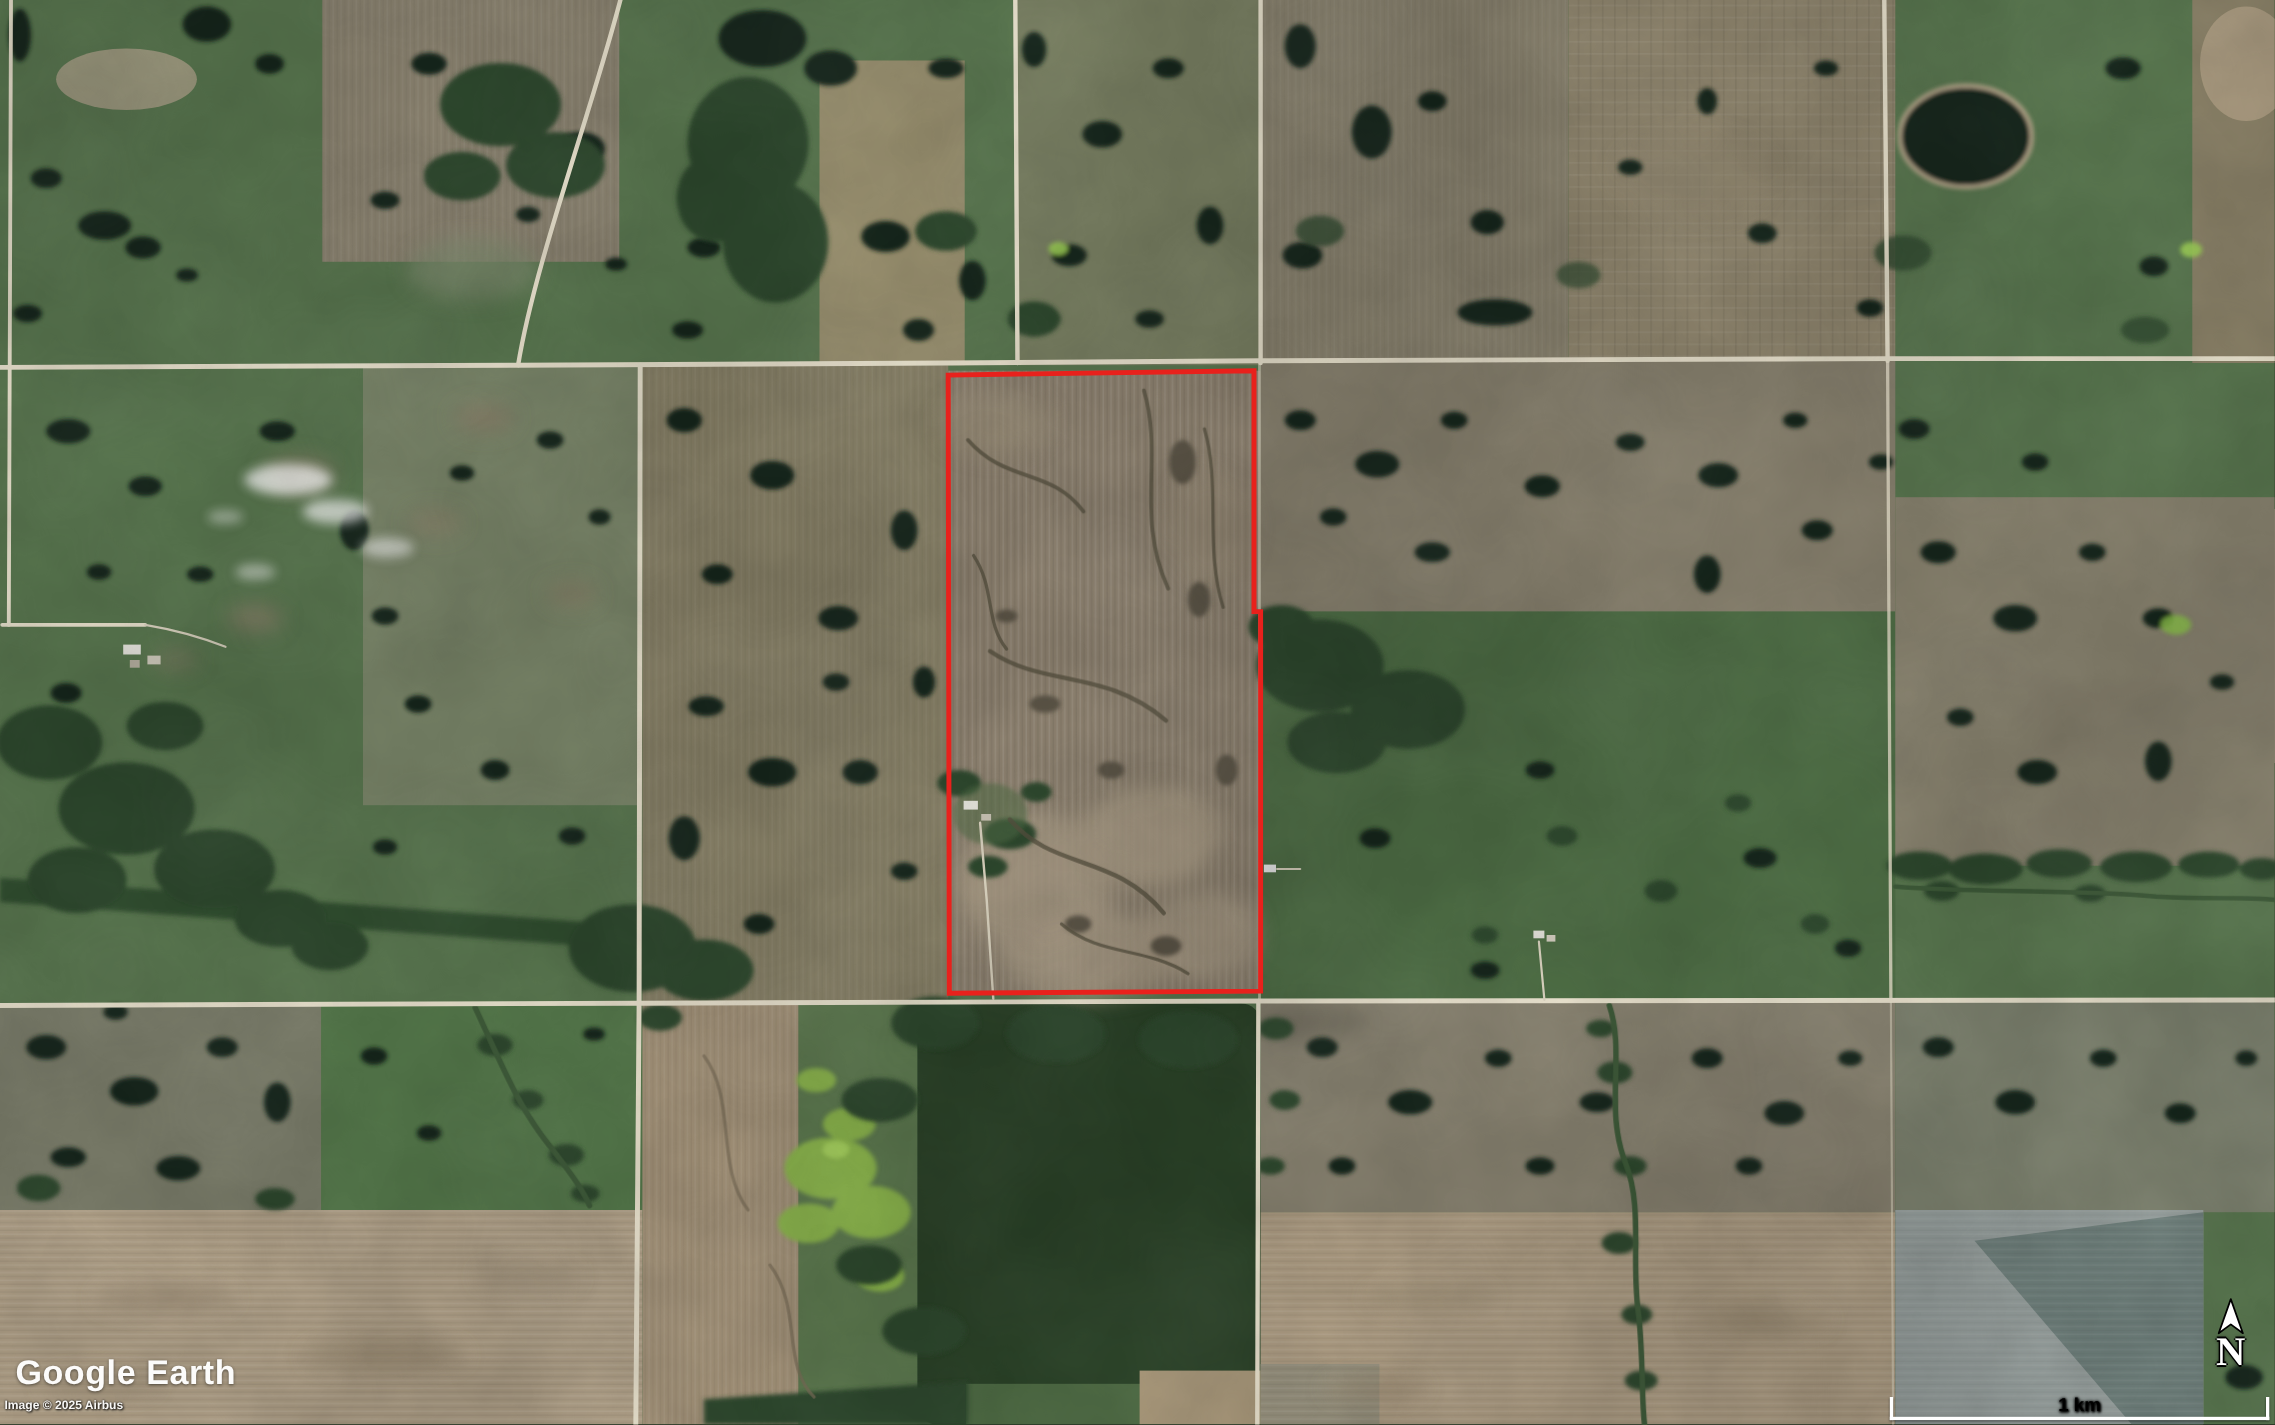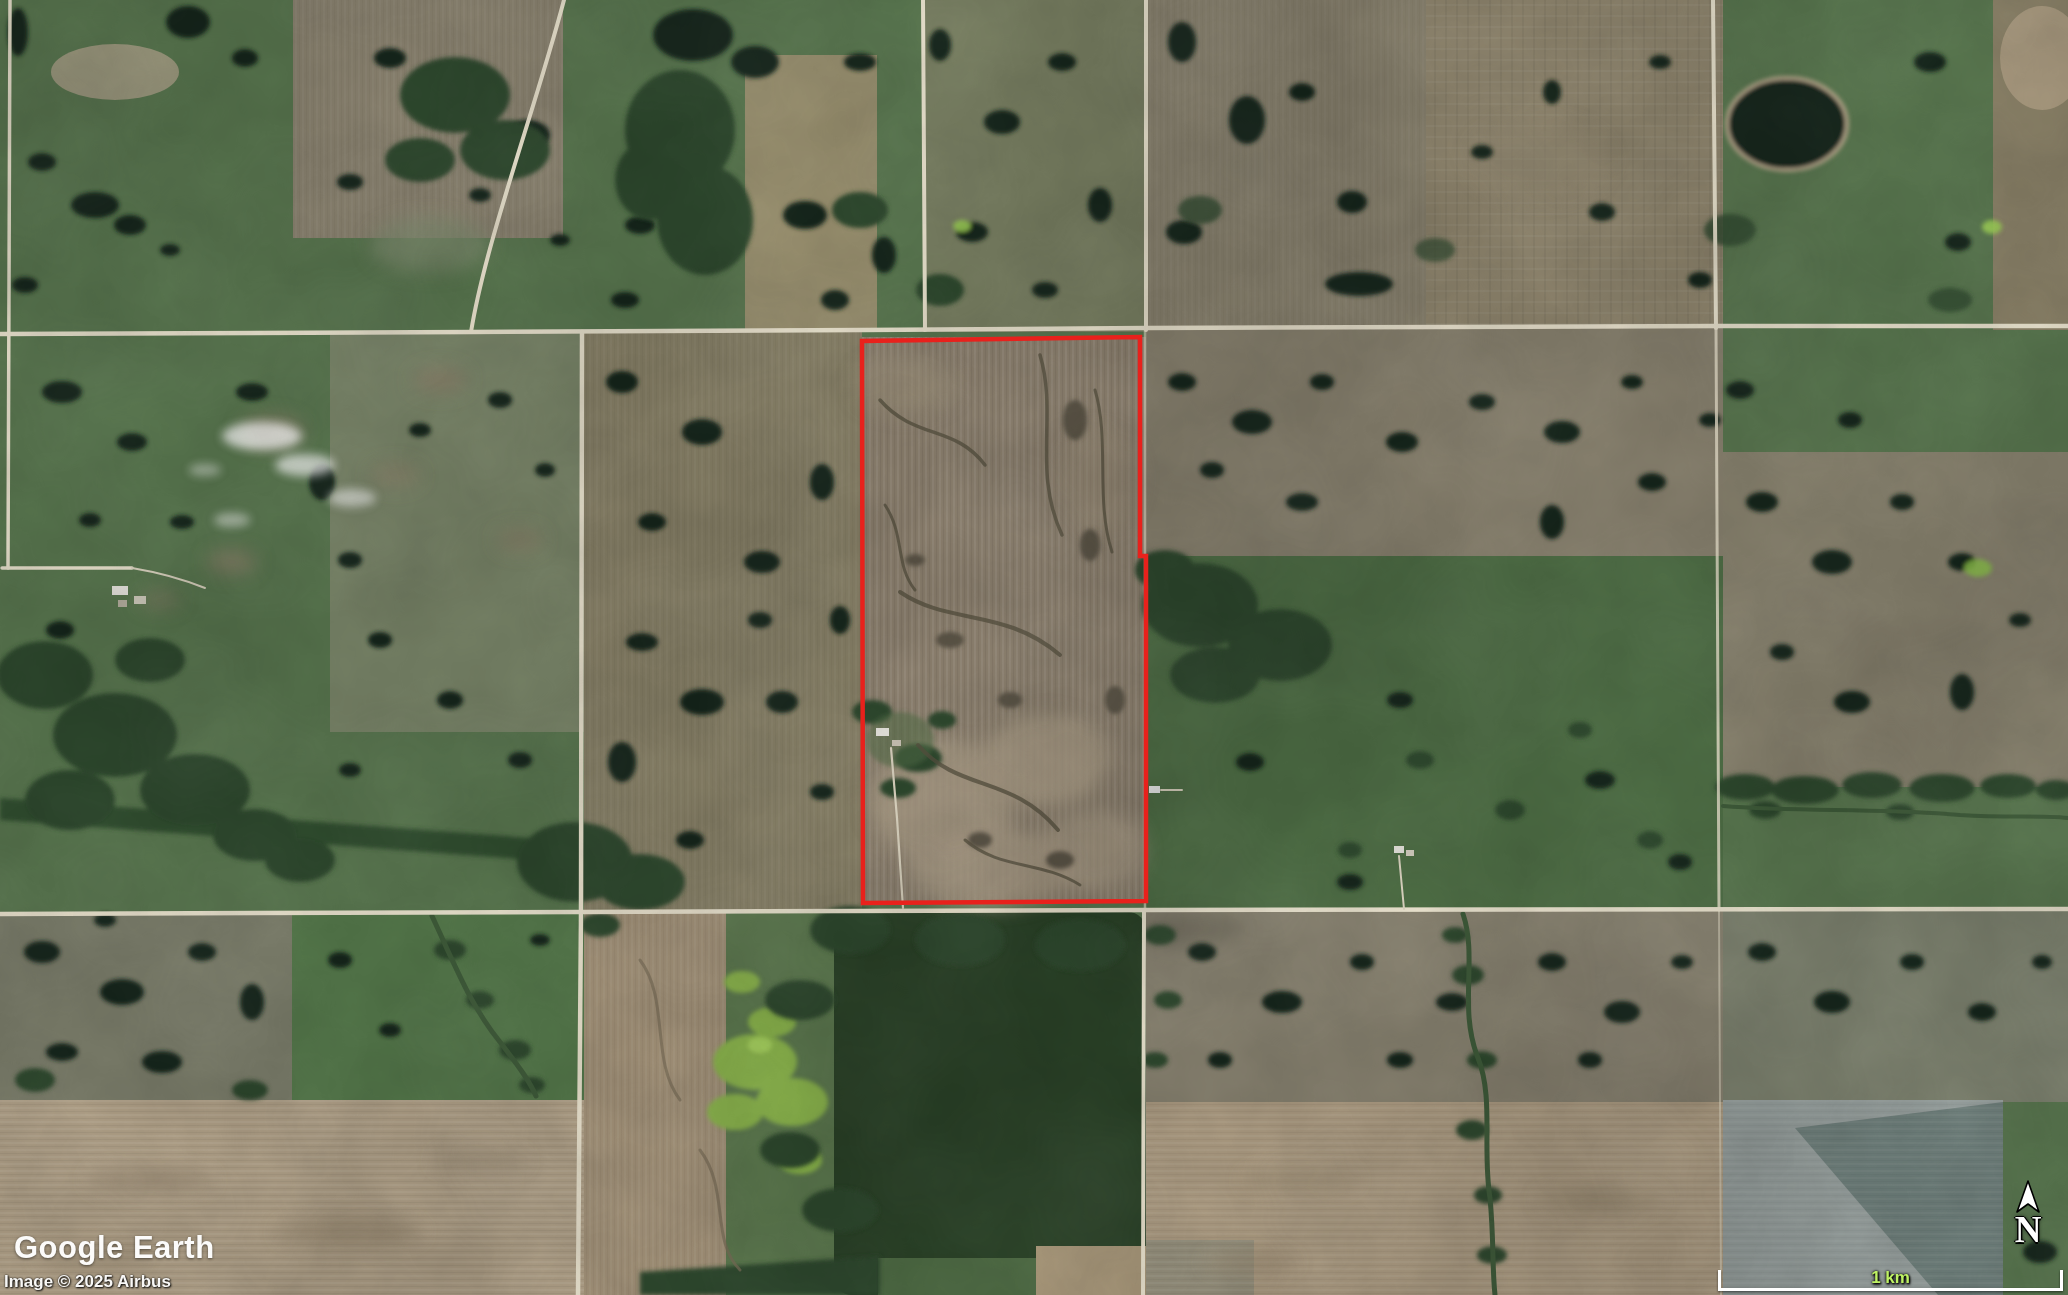--- a/index.html
+++ b/index.html
@@ -21,39 +21,39 @@
   .sq{stroke:#55503f;stroke-linecap:round;fill:none;opacity:.75;}
   .sqlight{stroke:#7a6d58;stroke-linecap:round;fill:none;opacity:.7;}
   .parcel-outline{stroke:var(--parcel-red,#e8211c);fill:none;stroke-width:4.5;stroke-linejoin:miter;}
 
   
   .logo{
     position:absolute;left:14px;top:1230px;color:#fff;font-size:31px;
     letter-spacing:.5px;text-shadow:0 1px 3px rgba(0,0,0,.5);opacity:.96;
   }
   .copyright{
-    position:absolute;left:4px;top:1272px;color:#fff;font-size:17px;
+    position:absolute;left:4px;top:1272px;color:#fff;font-size:11px;
     text-shadow:0 0 2px #000,1px 1px 2px #000;opacity:.92;
   }
   .compass{
     position:absolute;left:2006px;top:1180px;width:44px;text-align:center;
   }
   .compass .n-arrow{display:block;margin:0 auto;}
   .compass .n-label{
     font-family:"Liberation Serif",serif;font-size:37px;line-height:.85;color:#fff;
     text-shadow:-1.5px 0 #000,1.5px 0 #000,0 -1.5px #000,0 1.5px #000,0 0 4px #000;
   }
   .scalebar{
     position:absolute;left:1718px;top:1270px;width:345px;height:21px;
     border-left:3px solid #fff;border-right:3px solid #fff;border-bottom:3px solid #fff;
     box-sizing:border-box;
     filter:drop-shadow(0 1px 1px rgba(0,0,0,.55));
   }
   .scalebar-label{
-    position:absolute;left:0;right:0;bottom:0;text-align:center;color:#bef264;
+    position:absolute;left:0;right:0;bottom:0;text-align:center;color:#000000;
     font-size:17px;text-shadow:0 0 3px #000,1px 1px 2px #000;
   }
 </style>
 </head>
 <body>
 
 <div class="stage">
 
   <svg class="map-svg" viewBox="0 0 2068 1295">
     <defs>

